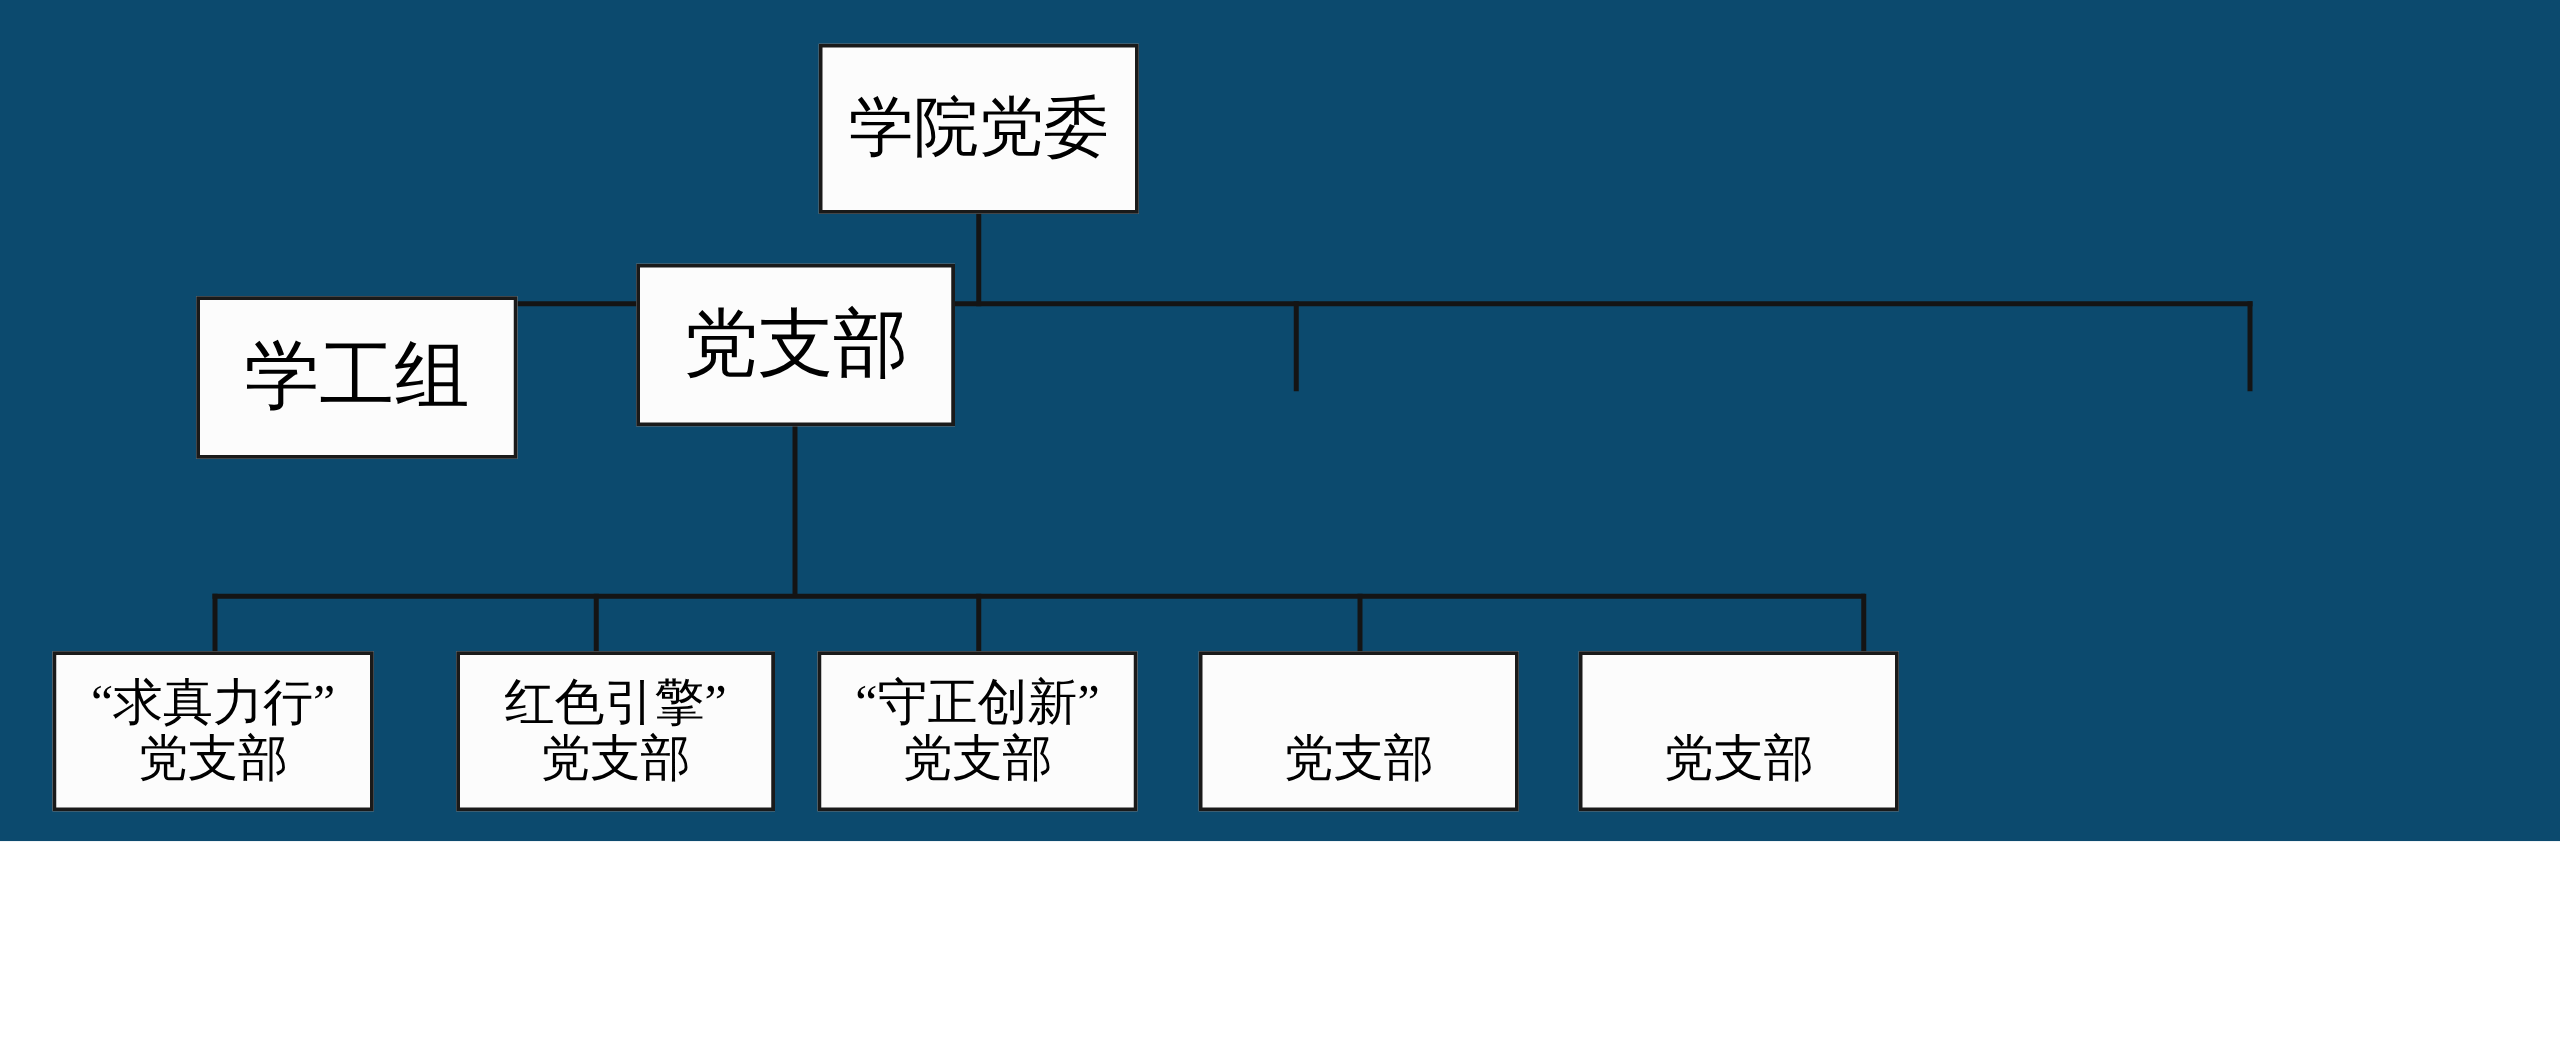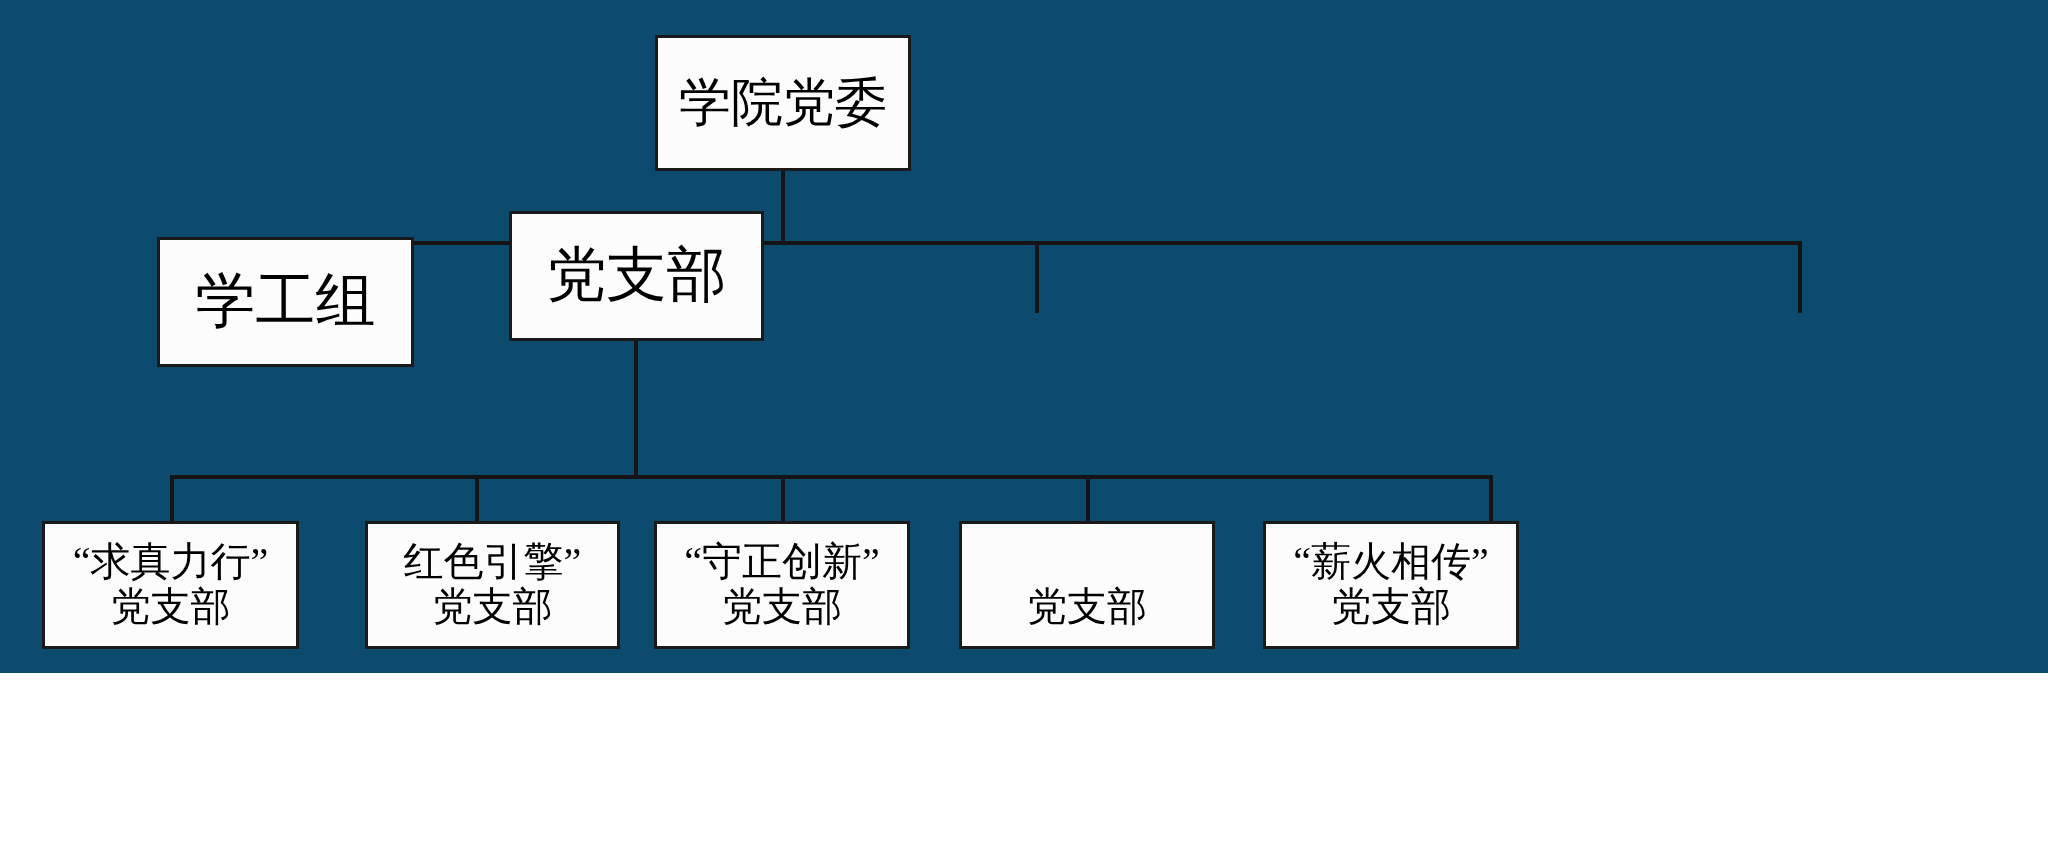--- a/index.html
+++ b/index.html
@@ -99,16 +99,16 @@
 
   <div class="node node-l3" style="left:654px; top:521px; width:256px; height:128px;">
     <span class="label"><span>“守正创新”</span><br><span>党支部</span></span>
   </div>
 
   <div class="node node-l3" style="left:959px; top:521px; width:256px; height:128px;">
     <span class="label"><br><span>党支部</span></span>
   </div>
 
   <div class="node node-l3" style="left:1263px; top:521px; width:256px; height:128px;">
-    <span class="label"><span>“薪火相传”</span><br><span>党支部</span></span>
+    <span class="label"><br><span>党支部</span></span>
   </div>
 
 </div>
 
 </body></html>

